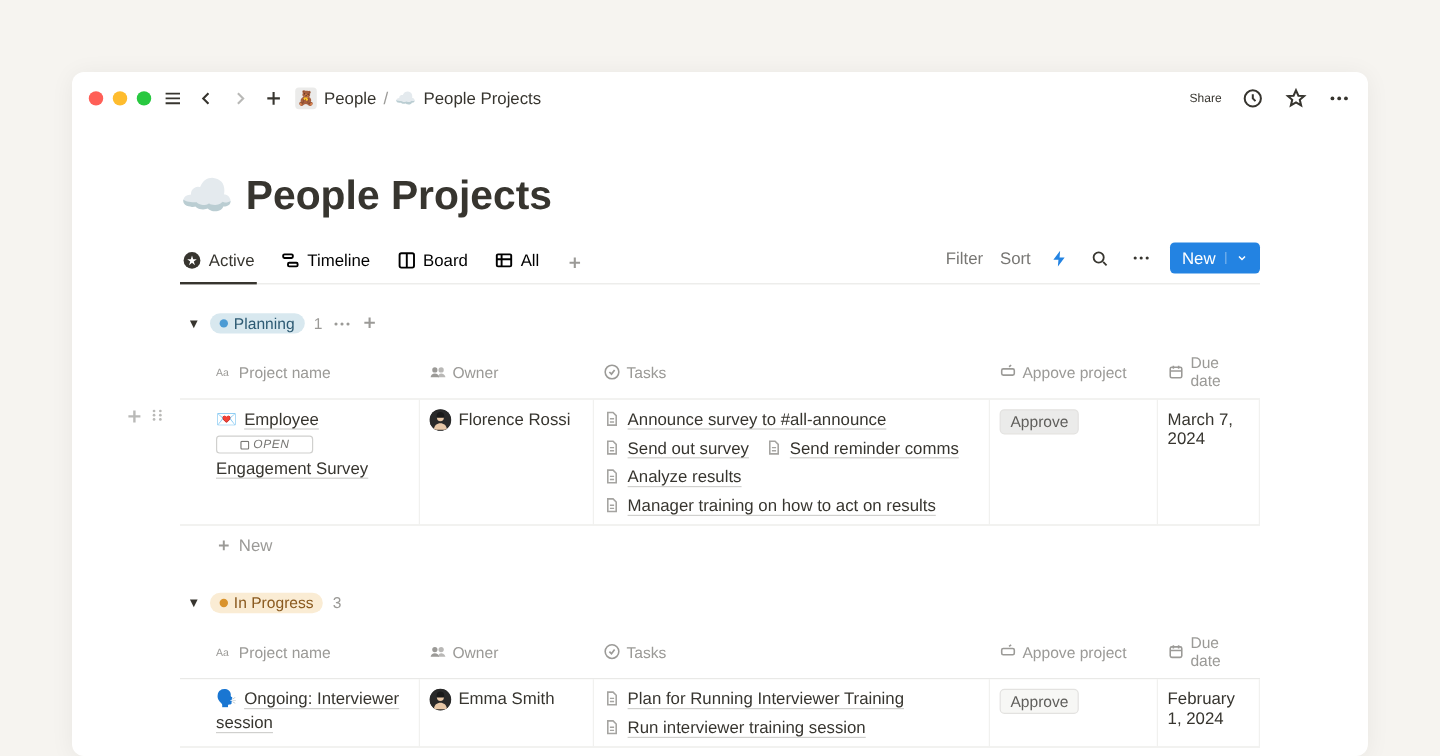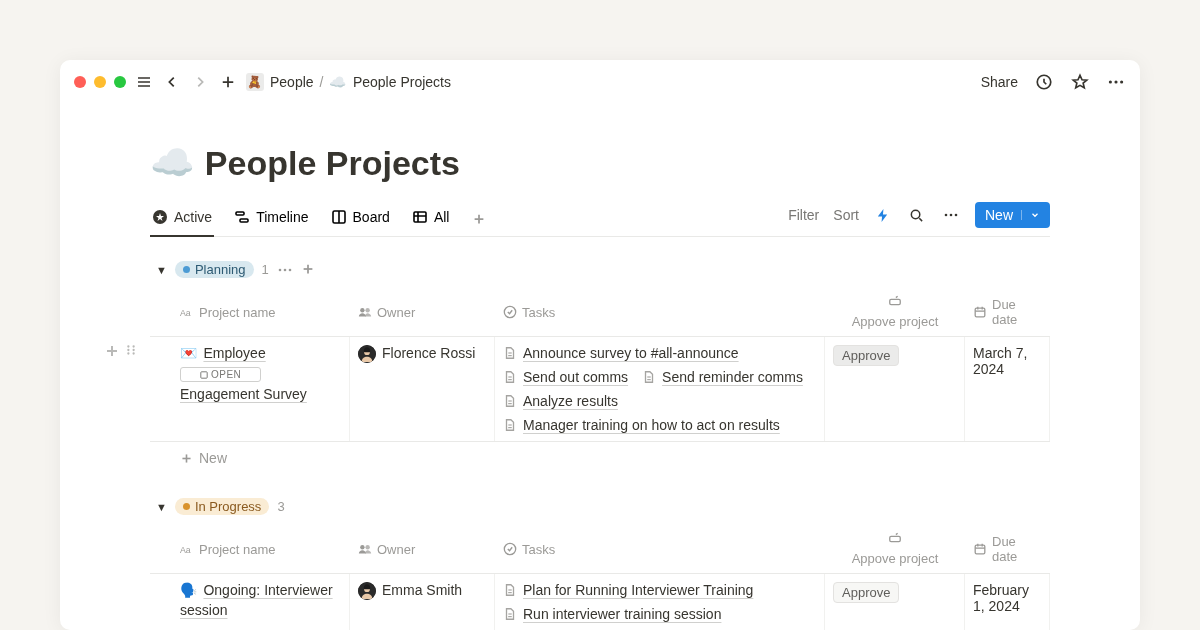--- a/index.html
+++ b/index.html
@@ -177,21 +177,21 @@
 }
 .col {
   padding: 7px 8px;
   display: flex;
   align-items: center;
   gap: 5px;
 }
 .col-name { width: 200px; padding-left: 30px; }
 .col-owner { width: 145px; }
 .col-tasks { width: 330px; }
-.col-approve { width: 140px; flex-direction: column; }
+.col-approve { width: 140px; }
 .col-due { flex: 1; }
 .col .cicon {
   width: 14px; height: 14px;
   display: inline-flex;
 }
 .row {
   display: flex;
   border-bottom: 1px solid #e9e9e7;
   font-size: 14px;
   color: #37352f;
@@ -227,20 +227,21 @@
 .open-pill {
   border: 1px solid #d0d0ce;
   border-radius: 3px;
   font-size: 10px;
   padding: 1px 19px;
   color: #787774;
   letter-spacing: 0.5px;
   display: inline-flex;
   align-items: center;
   gap: 3px;
+  font-style: italic;
 }
 .cell-owner {
   width: 145px;
   display: flex;
   align-items: flex-start;
   gap: 6px;
 }
 .avatar {
   width: 18px; height: 18px; border-radius: 50%;
   background: #333; display: inline-flex; align-items: center; justify-content: center;
@@ -339,21 +340,21 @@
     </span>
     <div class="breadcrumb">
       <span class="crumb-icon">🧸</span>
       <span>People</span>
       <span style="color:#9b9a97">/</span>
       <span>☁️</span>
       <span>People Projects</span>
     </div>
     <div class="titlebar-spacer"></div>
     <div class="titlebar-right">
-      <span style="font-size:14px">Share</span>
+      <span style="font-size:10px">Share</span>
       <span class="ticon">
         <svg viewBox="0 0 16 16" width="18" height="18" fill="none" stroke="currentColor" stroke-width="1.5">
             <circle cx="8" cy="8" r="6"></circle>
             <polyline points="8 5 8 8 10 10"></polyline>
           </svg>
       </span>
       <span class="ticon">
         <svg viewBox="0 0 16 16" width="18" height="18" fill="none" stroke="currentColor" stroke-width="1.5">
             <polygon points="8 2 9.8 6 14 6.3 10.8 9 11.8 13.2 8 11 4.2 13.2 5.2 9 2 6.3 6.2 6"></polygon>
           </svg>
@@ -581,21 +582,21 @@
               </div>
               <div class="task-row-multi">
                 <span class="task-item">
                   <span class="task-icon">
                     <svg viewBox="0 0 16 16" width="14" height="14" fill="currentColor">
                       <path d="M4 2h5l3 3v9a0 0 0 01 0 0H4z" fill="none" stroke="currentColor" stroke-width="1.5"></path>
                       <line x1="6" y1="8" x2="10" y2="8" stroke="currentColor" stroke-width="1.3"></line>
                       <line x1="6" y1="11" x2="10" y2="11" stroke="currentColor" stroke-width="1.3"></line>
                     </svg>
                   </span>
-                  <span class="task-text">Send out comms</span>
+                  <span class="task-text">Send out survey</span>
                 </span>
                 <span class="task-item">
                   <span class="task-icon">
                     <svg viewBox="0 0 16 16" width="14" height="14" fill="currentColor">
                       <path d="M4 2h5l3 3v9a0 0 0 01 0 0H4z" fill="none" stroke="currentColor" stroke-width="1.5"></path>
                       <line x1="6" y1="8" x2="10" y2="8" stroke="currentColor" stroke-width="1.3"></line>
                       <line x1="6" y1="11" x2="10" y2="11" stroke="currentColor" stroke-width="1.3"></line>
                     </svg>
                   </span>
                   <span class="task-text">Send reminder comms</span>

